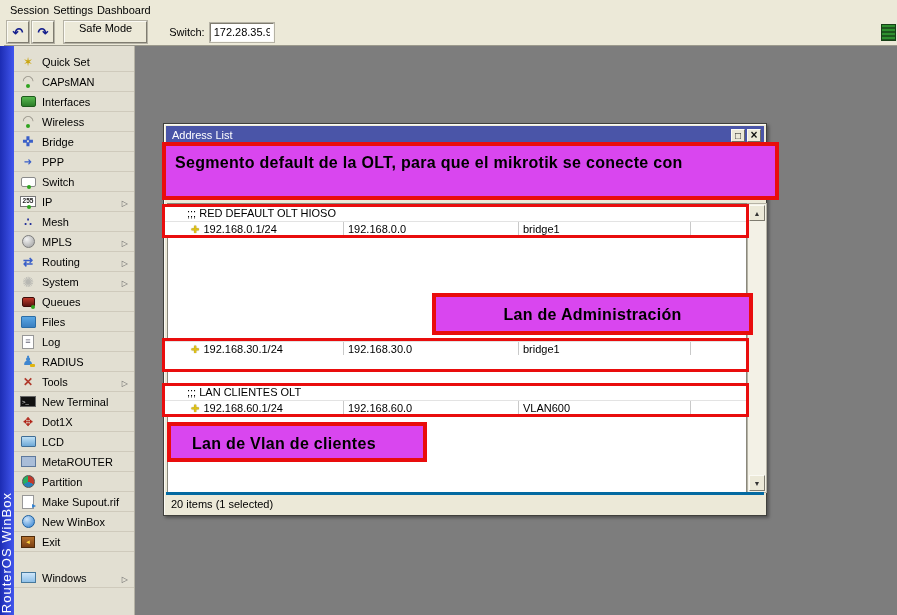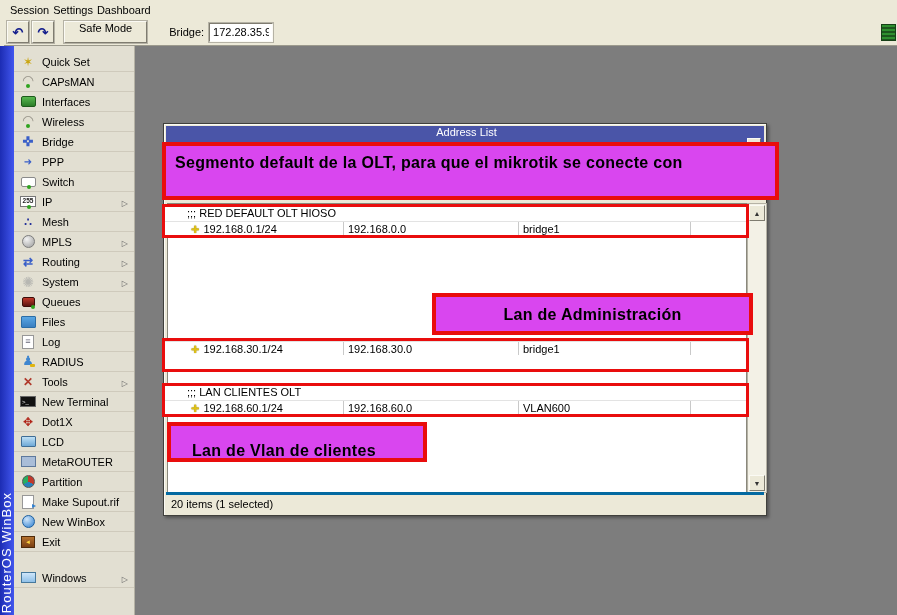--- a/index.html
+++ b/index.html
@@ -65,21 +65,21 @@
   .ic-supout::after { content:"▸"; position:absolute; right:0; bottom:-1px; color:#2e7fd0; font-size:8px; }
   .ic-winbox::before { content:""; width:11px; height:11px; border-radius:50%; background:radial-gradient(circle at 35% 30%,#cfe6fa,#2e7fd0); border:1px solid #1d5f9e; }
   .ic-exit::before { content:"◄"; width:12px; height:10px; background:linear-gradient(#b5722e,#7a3f12); border:1px solid #4e2a0a; color:#ffd73d; font-size:6px; display:flex; align-items:center; justify-content:center; }
   .ic-windows::before { content:""; width:13px; height:9px; background:linear-gradient(#cfe6fa,#8fc0e8); border:1px solid #46789c; }
 
   
   .main-area { position:absolute; left:135px; top:46px; width:762px; height:569px; background:#7d7d7d; }
 
   
   .win { position:absolute; left:163px; top:123px; width:604px; height:393px; background:#ece9d8; border:1px solid #40403c; box-shadow:inset 1px 1px 0 #fbfaf4, 2px 2px 3px rgba(0,0,0,.35); z-index:10; }
-  .win-titlebar { position:absolute; left:2px; top:2px; right:2px; height:18px; background:#4a55a8; display:flex; align-items:center; padding:0 3px 0 6px;flex-direction:column; }
+  .win-titlebar { position:absolute; left:2px; top:2px; right:2px; height:18px; background:#4a55a8; display:flex; align-items:center; padding:0 3px 0 6px; }
   .win-title { color:#fff; font-size:11px; }
   .win-btn { width:14px; height:13px; margin-left:2px; background:#ece9d8; border:1px solid; border-color:#fbfaf4 #6f6d62 #6f6d62 #fbfaf4; display:inline-flex; align-items:center; justify-content:center; margin-left:auto; }
   .win-btn + .win-btn { margin-left:2px; }
   .maximize-icon::before { content:"□"; font-weight:bold; font-size:10px; color:#111; }
   .close-icon::before { content:"×"; font-weight:bold; font-size:12px; color:#111; line-height:1; }
   .list { position:absolute; left:3px; top:79px; width:580px; height:290px; background:#fff; border:1px solid #8a887c; }
   .vscroll { position:absolute; left:583px; top:79px; width:20px; height:290px; background:#f3f1e6; border:1px solid #b5b2a5; }
   .scroll-btn { position:absolute; left:1px; width:16px; height:16px; background:#ece9d8; border:1px solid; border-color:#fbfaf4 #7f7c70 #7f7c70 #fbfaf4; display:flex; align-items:center; justify-content:center; }
   .scroll-btn.up { top:1px; }
   .scroll-btn.down { bottom:1px; }
@@ -97,42 +97,42 @@
   .cell { line-height:12px; padding:1px 0 0 4px; white-space:nowrap; overflow:hidden; }
   .cell.c1 { display:flex; align-items:center; padding-left:26px; }
   .cell.c2, .cell.c3, .cell.c4 { border-left:1px solid #c9c9c9; }
   .plus-icon { margin-right:4px; }
   .plus-icon::before { content:"✚"; color:#e0c114; font-size:10px; text-shadow:0 0 1px #7a6800; }
 
   
   .annotation { position:absolute; background:#d946ef; border:4px solid #e90d0d; font-weight:bold; font-size:16px; letter-spacing:.3px; color:#000; z-index:30; }
   .a1 { left:162px; top:142px; width:617px; height:58px; padding:8px 8px 0 9px; }
   .a2 { left:432px; top:293px; width:321px; height:42px; text-align:center; padding-top:9px; }
-  .a3 { left:167px; top:422px; width:260px; height:40px; padding:16px 0 0 21px; }
+  .a3 { left:167px; top:422px; width:260px; height:40px; padding:9px 0 0 21px; }
 </style>
 </head>
 <body>
 
 <div id="app">
 
   <div class="menubar">
     <span class="menu-item">Session</span>
     <span class="menu-item">Settings</span>
     <span class="menu-item">Dashboard</span>
   </div>
 
   <div class="toolbar">
     <span class="tb-btn">
         <span class="undo-icon"></span>
       </span>
     <span class="tb-btn">
         <span class="redo-icon"></span>
       </span>
     <span class="safe-mode">Safe Mode</span>
-    <span class="session-label">Bridge:</span>
+    <span class="session-label">Switch:</span>
     <input class="session-input" readonly="" value="172.28.35.99" style="">
     <span class="activity-indicator"></span>
   </div>
 
   <div class="brand-strip">
     <span class="brand-text">RouterOS WinBox</span>
   </div>
 
   <div class="sidebar">
     <div class="sb-item">

